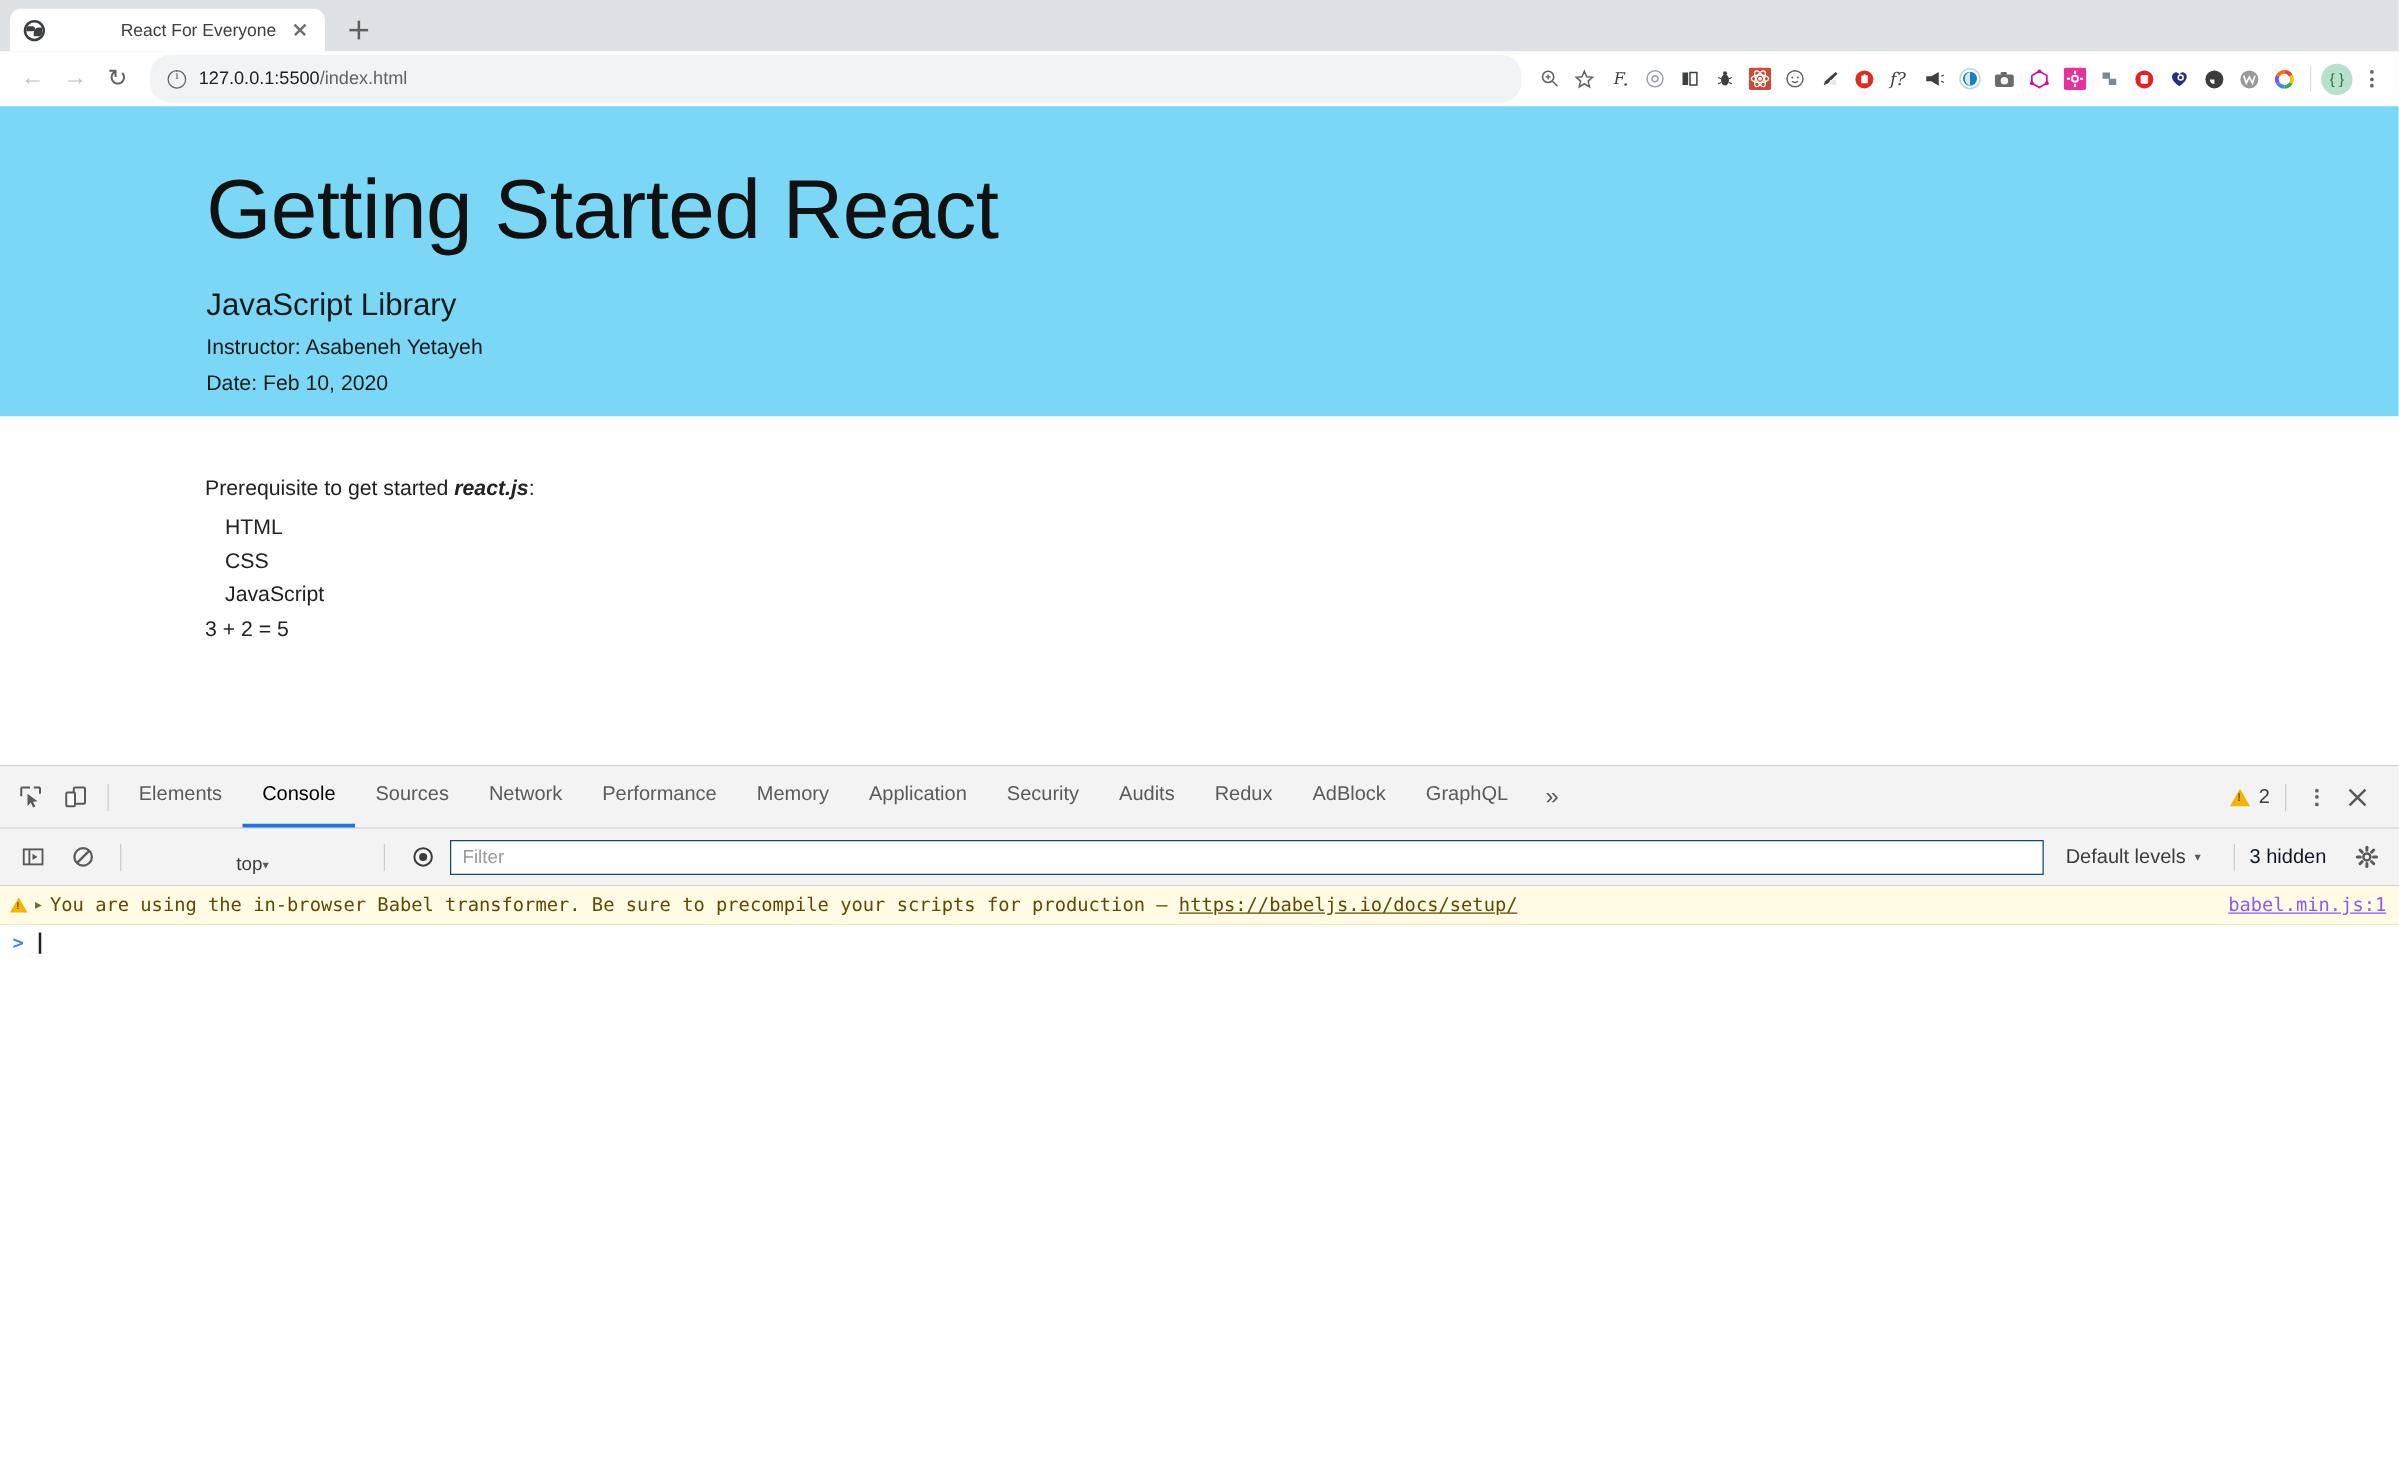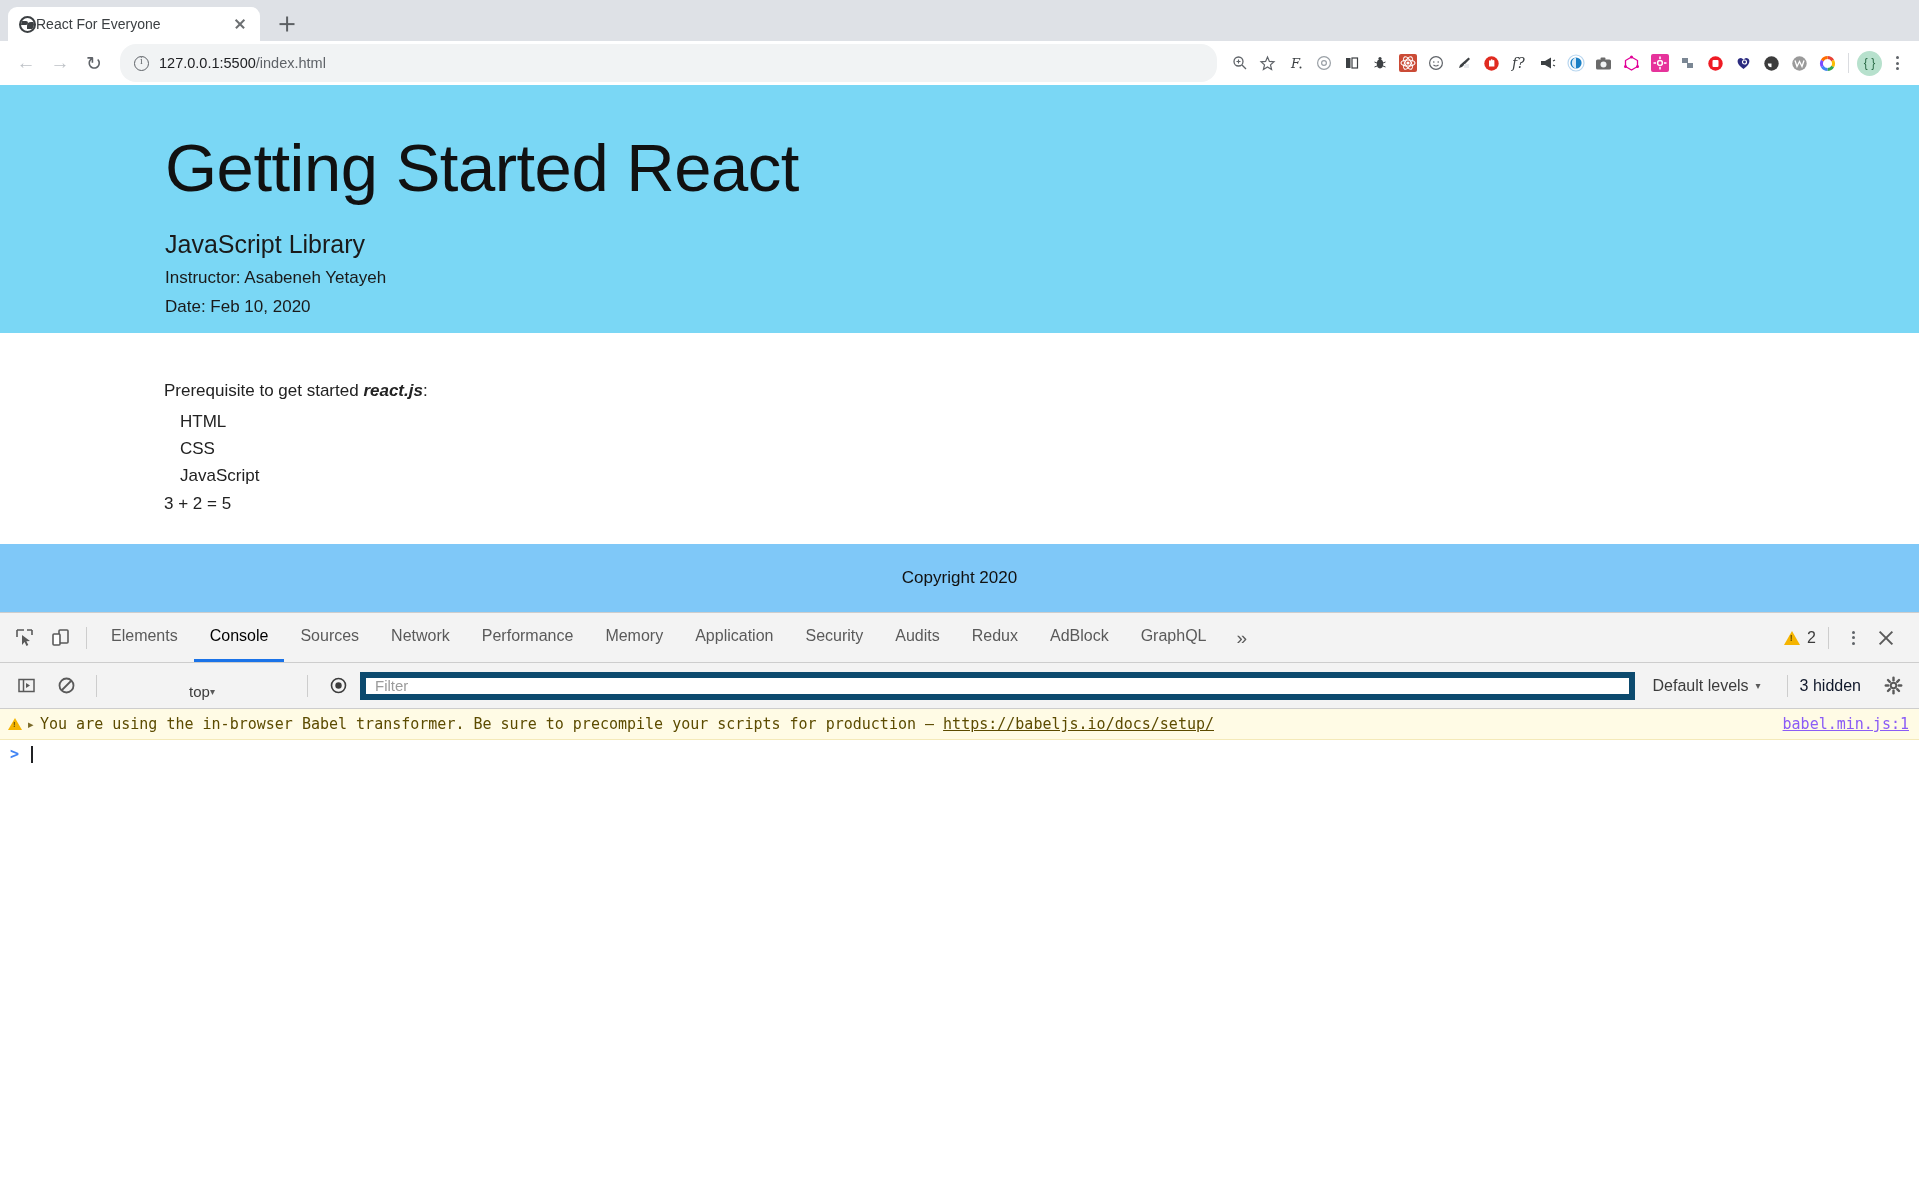--- a/index.html
+++ b/index.html
@@ -6,24 +6,25 @@
   html, body {
     width: 1919px; height: 1183px;
     font-family: "Liberation Sans", sans-serif;
     background: #fff; overflow: hidden;
   }
 
   
   .browser-chrome { background: #dee1e6; width: 100%; }
   .tabstrip { height: 41px; display: flex; align-items: flex-end; padding-left: 8px; }
   .tab {
-    display: flex; align-items: center; 
+    display: flex; align-items: center; gap: 10px;
     background: #fff; height: 34px; width: 252px;
     border-radius: 9px 9px 0 0; padding: 0 11px;
     position: relative;
+    text-align: right;
   }
   .tab-favicon {
     width: 17px; height: 17px; border-radius: 50%;
     border: 2px solid #3c4043; position: relative; flex: none;
     overflow: hidden; background: #fff;
   }
   .tab-favicon::before {
     content: ""; position: absolute; left: -1px; top: 3px;
     width: 8px; height: 4px; background: #3c4043;
     border-radius: 0 4px 4px 0;
@@ -176,21 +177,21 @@
     display: flex; align-items: center; padding: 0 8px; gap: 4px;
   }
   .ctx-select {
     display: flex; align-items: center; justify-content: center;
     width: 186px; height: 28px; padding: 0 9px; font-size: 15px; color: #3c3c3c;
     flex: none;
     margin-top: 12px;
   }
   .caret { font-size: 10px; color: #5a5a5a; }
   .filter-input {
-    flex: 1; height: 28px; background: #fff; border: 6px solid #0c4a6e;
+    flex: 1; height: 28px; background: #fff; border: 1px solid #0c4a6e;
     font-size: 15px; color: #3c3c3c; padding: 0 9px; min-width: 0;
     font-family: "Liberation Sans", sans-serif;
   }
   .filter-input::placeholder { color: #9b9b9b; }
   .levels { font-size: 16px; color: #3c3c3c; padding: 0 14px; display: flex; align-items: center; gap: 7px; flex: none; }
   .hidden-count { font-size: 16px; color: #0f172a; padding-right: 10px; }
 
   .console-body { flex: 1; background: #fff; overflow: hidden; }
   .msg-row {
     background: #fffbe5; border-bottom: 1px solid #f4e9b8;
@@ -430,23 +431,20 @@
   <main class="page-main">
     <p class="prereq"><span>Prerequisite to get started </span><b>react.js</b><span>:</span></p>
     <ul class="prereq-list">
       <li>HTML</li>
       <li>CSS</li>
       <li>JavaScript</li>
     </ul>
     <div class="sum">3 + 2 = 5</div>
   </main>
 
-  <footer class="page-footer">
-    <span>Copyright 2020</span>
-  </footer>
 </div>
 
 <div class="devtools">
 
   <div class="dt-tabbar">
     <span class="dt-iconbtn">
       <svg width="21" height="21" viewBox="0 0 21 21">
           <path d="M3 3 H10 M3 3 V10 M18 3 H13 M18 3 V8" fill="none" stroke="#5a5a5a" stroke-width="1.6"></path>
           <path d="M8 8 L8 18 L10.6 15 L12.5 19 L14.3 18.1 L12.4 14.3 L16 14 Z" fill="#5a5a5a"></path>
         </svg>

